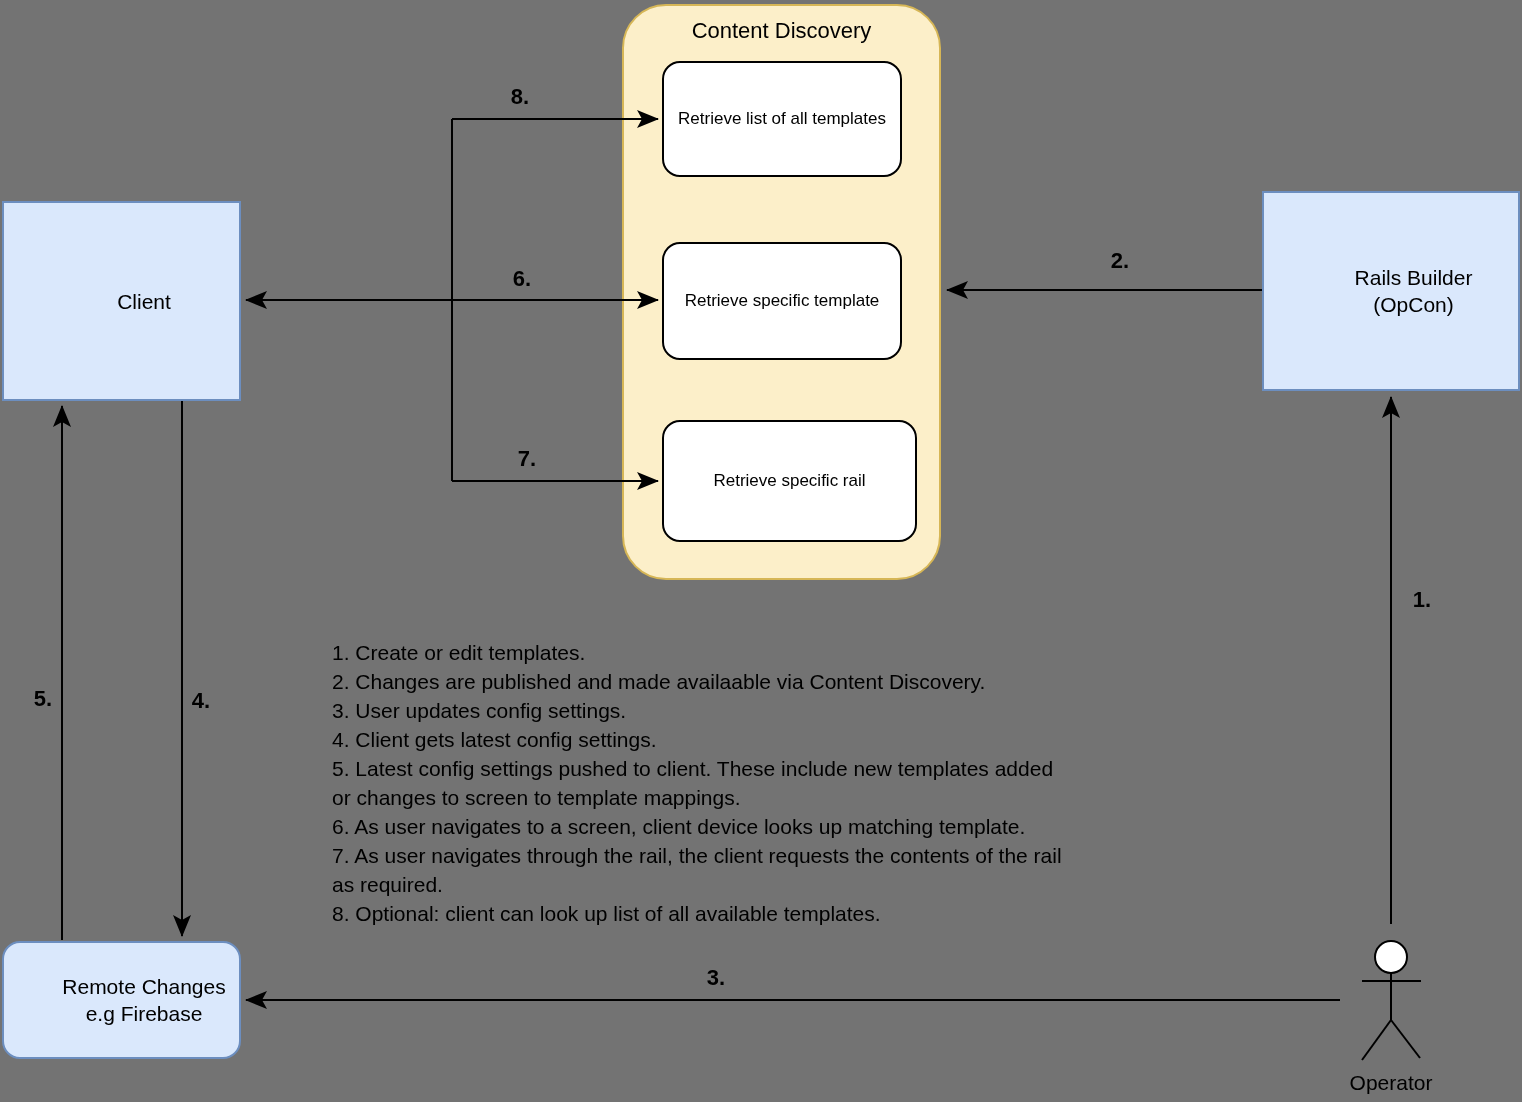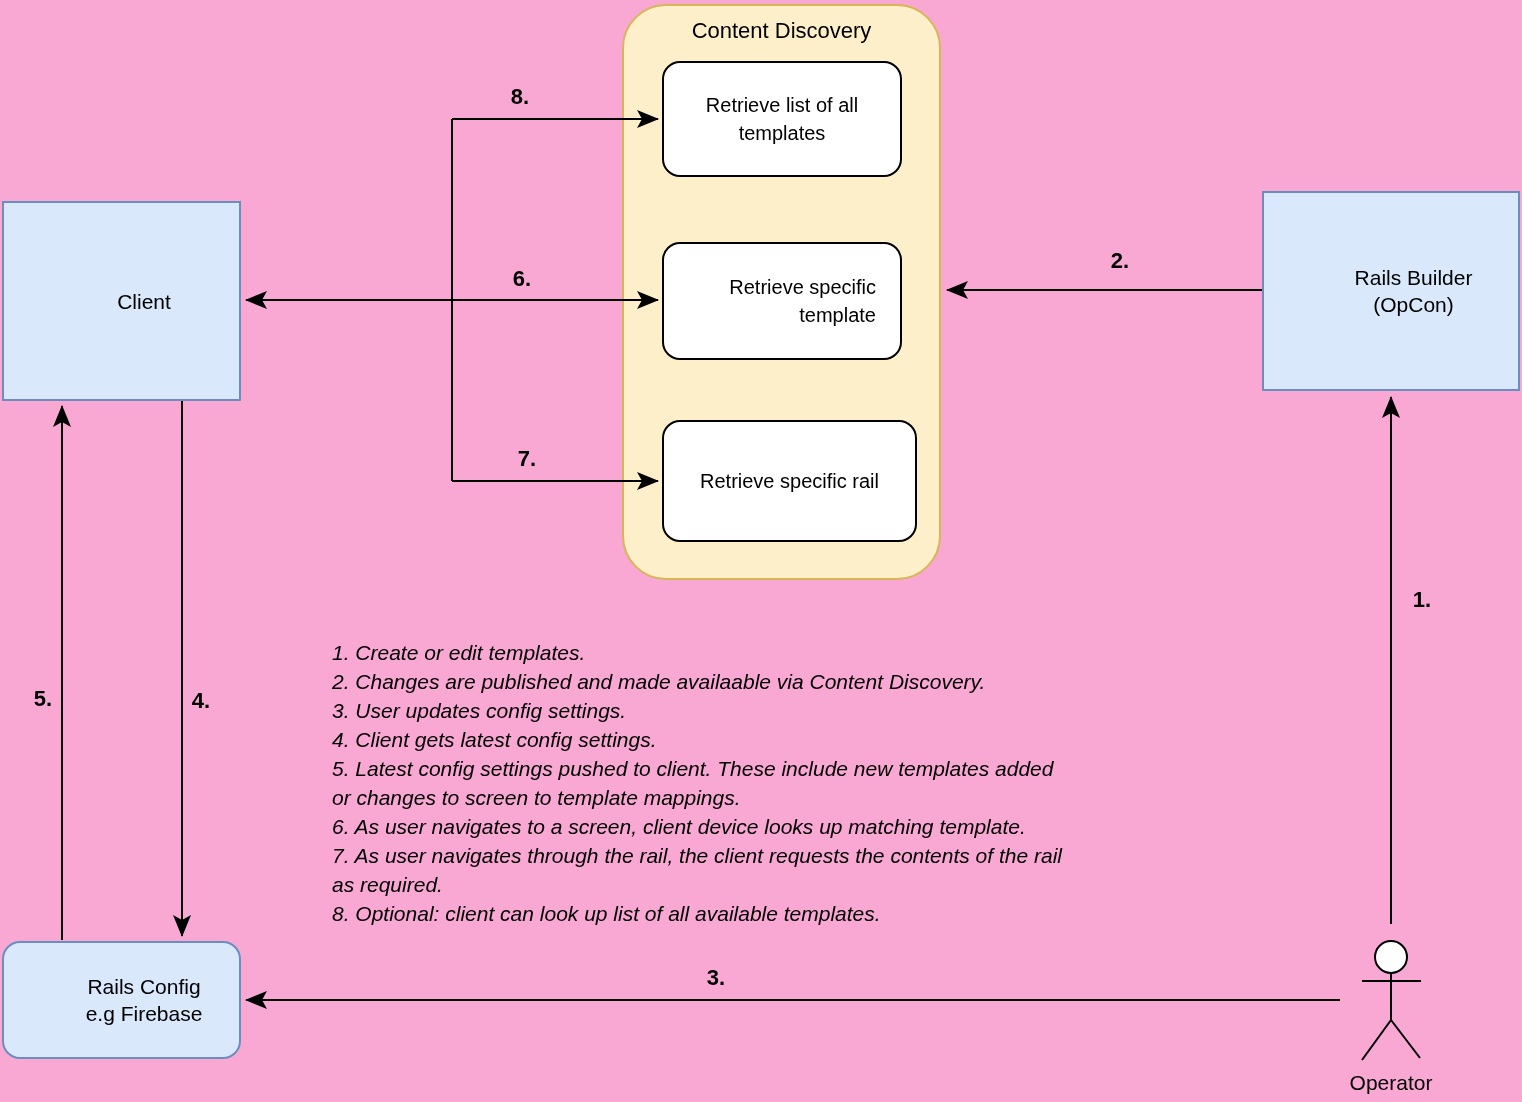--- a/index.html
+++ b/index.html
@@ -8,61 +8,61 @@
     --container-fill:#FCEFC9;
     --container-stroke:#D6B656;
     --inner-fill:#FFFFFF;
     --inner-stroke:#000000;
     --line-color:#000000;
     --text-color:#000000;
   }
   *{margin:0;padding:0;box-sizing:border-box;}
   html,body{background:#fff;}
   .canvas{
-    position:relative;width:1522px;height:1102px;background:#f9a8d4;
+    position:relative;width:1522px;height:1102px;background:#737373;
     font-family:"Liberation Sans", sans-serif;color:var(--text-color);overflow:hidden;
   }
   .node{
     position:absolute;background:var(--node-fill);border:2px solid var(--node-stroke);
     display:flex;flex-direction:column;align-items:center;justify-content:center;
     text-align:center;font-size:21px;line-height:27px;padding-left:45px;
   }
   .node-client{left:2px;top:201px;width:239px;height:200px;}
   .node-rails{left:1262px;top:191px;width:258px;height:200px;}
   .node-remote{left:2px;top:941px;width:239px;height:118px;border-radius:18px;}
   .cd-container{
     position:absolute;left:622px;top:4px;width:319px;height:576px;
     background:var(--container-fill);border:2px solid var(--container-stroke);
     border-radius:44px;
   }
   .cd-title{position:absolute;top:12px;left:0;right:0;text-align:center;font-size:22px;}
   .inner-box{
     position:absolute;background:var(--inner-fill);border:2px solid var(--inner-stroke);
     border-radius:18px;display:flex;align-items:center;justify-content:center;
-    text-align:center;font-size:20px;line-height:28px;padding:0 24px;
+    text-align:center;font-size:17px;line-height:28px;padding:0 8px;
   }
   .inner-box-1{left:38px;top:55px;width:240px;height:116px;}
   .inner-box-2{left:38px;top:236px;width:240px;height:118px;text-align:right;}
   .inner-box-3{left:38px;top:414px;width:255px;height:122px;}
   .overlay{position:absolute;left:0;top:0;width:1522px;height:1102px;pointer-events:none;}
   .overlay line{stroke:var(--line-color);stroke-width:2;}
   .overlay circle{stroke:var(--line-color);stroke-width:2;fill:#ffffff;}
   .num{
     position:absolute;width:48px;text-align:center;font-size:22px;font-weight:bold;
   }
   .num-8{left:496px;top:84px;}
   .num-6{left:498px;top:266px;}
   .num-7{left:503px;top:446px;}
   .num-2{left:1096px;top:248px;}
   .num-1{left:1398px;top:587px;}
   .num-5{left:19px;top:686px;}
   .num-4{left:177px;top:688px;}
   .num-3{left:692px;top:965px;}
   .notes{position:absolute;left:332px;top:638px;font-size:21px;line-height:29px;}
-  .notes div{white-space:nowrap;font-style:italic;}
+  .notes div{white-space:nowrap;}
   .operator-label{position:absolute;left:1326px;top:1071px;width:130px;text-align:center;font-size:21px;}
 </style>
 </head>
 <body>
 
 <div class="canvas">
 
   <div class="cd-container">
     <div class="cd-title">Content Discovery</div>
     <div class="inner-box inner-box-1">
@@ -77,21 +77,21 @@
   </div>
 
   <div class="node node-client">
     <span>Client</span>
   </div>
   <div class="node node-rails">
     <span>Rails Builder</span>
     <span>(OpCon)</span>
   </div>
   <div class="node node-remote">
-    <span>Rails Config</span>
+    <span>Remote Changes</span>
     <span>e.g Firebase</span>
   </div>
 
   <svg class="overlay" viewBox="0 0 1522 1102" xmlns="http://www.w3.org/2000/svg">
     <defs>
       <marker id="arrow" markerUnits="userSpaceOnUse" markerWidth="24" markerHeight="20" refX="21" refY="9" orient="auto">
         <path d="M0,0 L22,9 L0,18 L5,9 Z" fill="#000000"></path>
       </marker>
     </defs>
 

